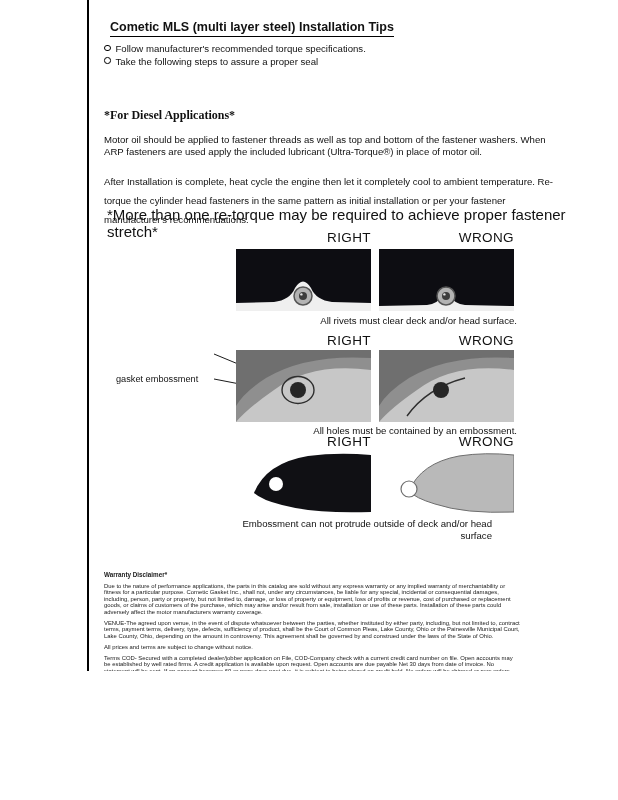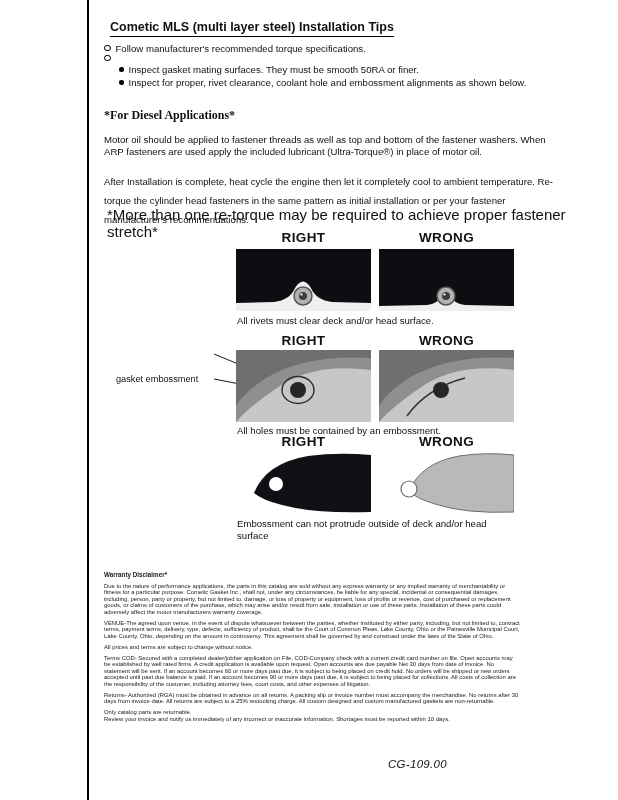--- a/index.html
+++ b/index.html
@@ -1,40 +1,40 @@
 <!DOCTYPE html>
 <html><head>
 <meta charset="utf-8">
 <style>
   html,body{margin:0;padding:0;}
   body{width:618px;height:800px;background:#fff;color:#111;
        font-family:"Liberation Sans","DejaVu Sans",sans-serif;}
-  .page{position:relative;width:618px;height:800px;background:#fff;overflow:hidden;}
+  .page{position:relative;width:618px;height:671px;background:#fff;overflow:hidden;}
   .left-rule{position:absolute;left:87px;top:0;width:2px;height:800px;background:#000;}
 
   .title{position:absolute;left:110px;top:20px;font-size:12.5px;font-weight:bold;
          border-bottom:1.4px solid #000;padding-bottom:2px;}
 
   .bullets{position:absolute;left:104px;top:43px;width:470px;font-size:9.6px;line-height:11.6px;}
   .bullet{display:flex;align-items:baseline;margin-bottom:1.4px;}
   .mk{width:4.5px;height:4.5px;border:1px solid #000;border-radius:50%;
       margin-right:5px;flex:0 0 auto;position:relative;top:-1px;}
   .mkf{width:4.5px;height:4.5px;background:#000;border-radius:50%;
       margin-right:5px;flex:0 0 auto;position:relative;top:-1px;}
   .subbullets{margin-left:15px;}
 
   .h-diesel{position:absolute;left:104px;top:108px;font-size:12px;font-weight:bold;font-family:Liberation Serif, serif;}
   .para1{position:absolute;left:104px;top:134px;width:455px;font-size:9.6px;line-height:12px;}
   .para2{position:absolute;left:104px;top:172px;width:455px;font-size:9.6px;line-height:19px;}
   .note{position:absolute;left:107px;top:206px;font-size:15px;}
 
-  .col-hdr{position:absolute;width:135px;text-align:center;font-size:13.5px;letter-spacing:.4px;font-weight:bold;}
+  .col-hdr{position:absolute;width:135px;text-align:right;font-size:13.5px;letter-spacing:.4px;}
   .diag{position:absolute;width:135px;}
   .diag svg{display:block;}
-  .cap{position:absolute;font-size:9.6px;line-height:11.5px;}
+  .cap{position:absolute;font-size:9.6px;line-height:11.5px;text-align:right;}
 
   .lbl{position:absolute;font-size:9.2px;line-height:10.6px;}
   .lbl-coolant{left:124px;top:341px;width:94px;}
   .lbl-emboss{left:116px;top:374px;width:102px;}
   .pointer-svg{position:absolute;left:212px;top:345px;}
 
   .warranty{position:absolute;left:104px;top:572px;width:416px;font-size:5.9px;line-height:6.5px;color:#1a1a1a;}
   .warranty .w-h{font-size:6.3px;font-weight:bold;margin:0 0 4px;}
   .warranty p{margin:0 0 4.5px;}
   .warranty p.tight{margin:0 0 0.5px;}
@@ -48,30 +48,21 @@
 
   <div class="title">Cometic MLS (multi layer steel) Installation Tips</div>
 
   <div class="bullets">
     <div class="bullet">
       <span class="mk"></span>
       <span>Follow manufacturer's recommended torque specifications.</span>
     </div>
     <div class="bullet">
       <span class="mk"></span>
-    </div>
-    <div class="subbullets">
-      <div class="bullet">
-        <span class="mkf"></span>
-        <span>Inspect gasket mating surfaces.  They must be smooth 50RA or finer.</span>
-      </div>
-      <div class="bullet">
-        <span class="mkf"></span>
-        <span>Inspect for proper, rivet clearance, coolant hole and embossment alignments as shown below.</span>
-      </div>
+      <span>Take the following steps to assure a proper seal</span>
     </div>
   </div>
 
   <div class="h-diesel">*For Diesel Applications*</div>
   <div class="para1">Motor oil should be applied to fastener threads as well as top and bottom of the fastener washers. When ARP fasteners are used apply the included lubricant (Ultra-Torque®) in place of motor oil.</div>
   <div class="para2">After Installation is complete, heat cycle the engine then let it completely cool to ambient temperature. Re-torque the cylinder head fasteners in the same pattern as initial installation or per your fastener manufacturer's recommendations.</div>
   <div class="note">*More than one re-torque may be required to achieve proper fastener stretch*</div>
 
   <div class="col-hdr" style="left:236px;top:230px;">RIGHT</div>
   <div class="col-hdr" style="left:379px;top:230px;">WRONG</div>

